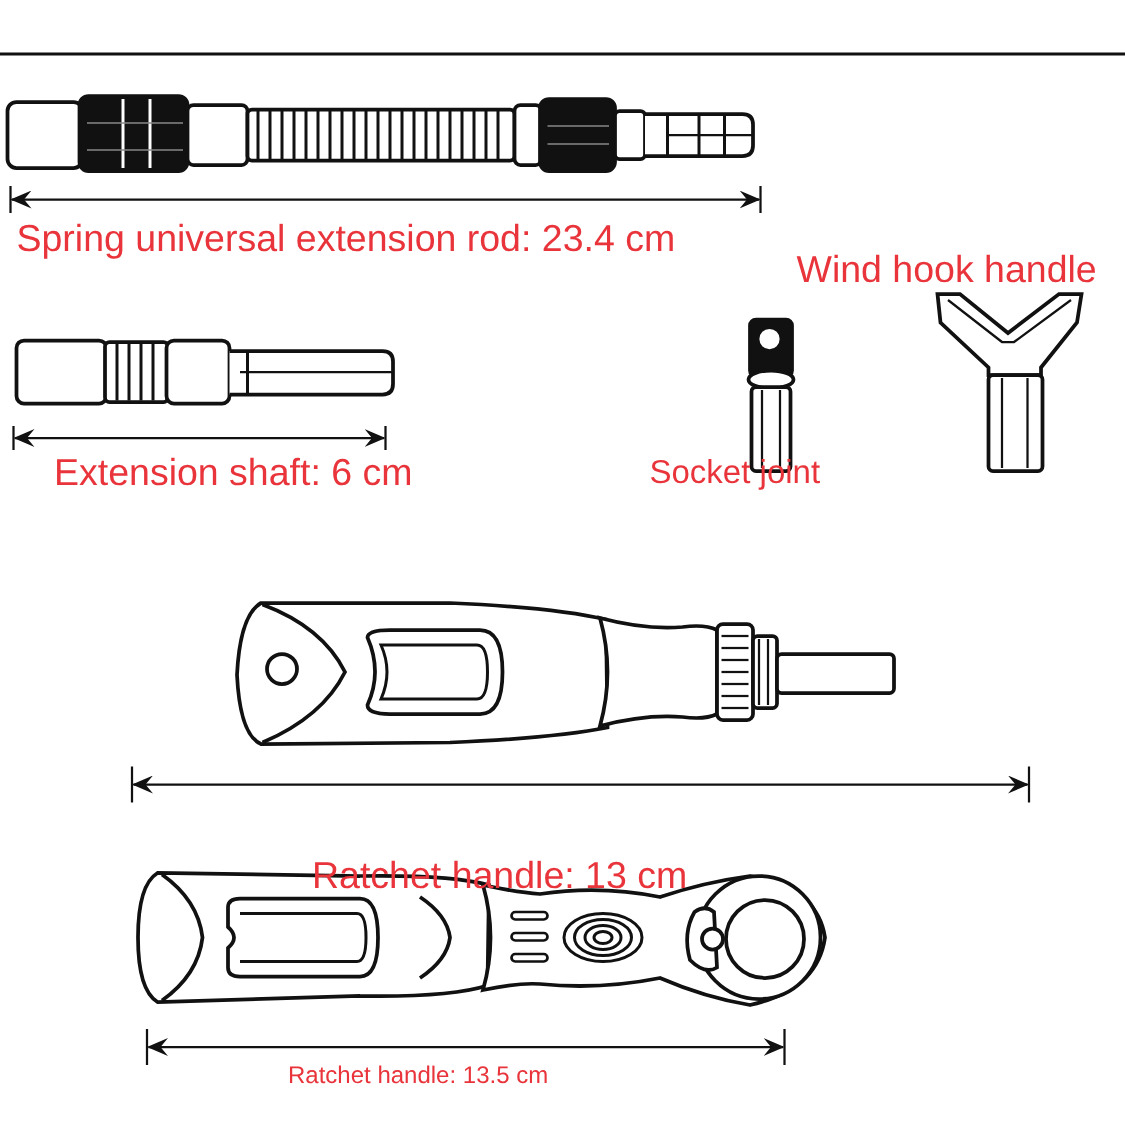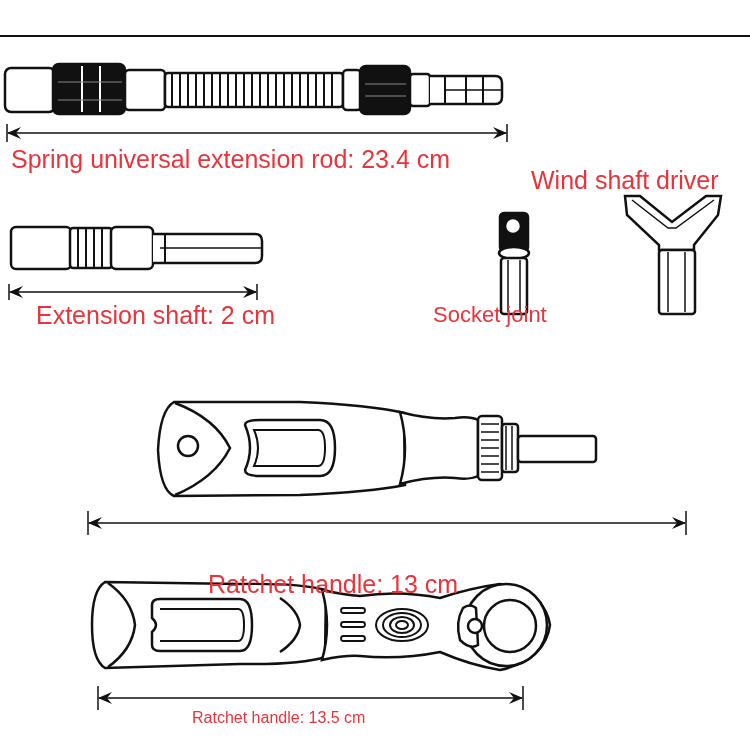--- a/index.html
+++ b/index.html
@@ -155,17 +155,17 @@
     <circle cx="475" cy="626" r="7" fill="#fff"></circle>
   </g>
   <g stroke="#111" stroke-width="1.5">
     <line x1="98" y1="686" x2="98" y2="710"></line>
     <line x1="523" y1="686" x2="523" y2="710"></line>
     <line x1="99" y1="698" x2="522" y2="698" marker-start="url(#arrL)" marker-end="url(#arrR)"></line>
   </g>
 </svg>
 
 <div class="label" style="left:11px; top:147px; font-size:25px;">Spring universal extension rod: 23.4 cm</div>
-<div class="label" style="left:36px; top:303px; font-size:25px;">Extension shaft: 2 cm</div>
+<div class="label" style="left:36px; top:303px; font-size:25px;">Extension shaft: 6 cm</div>
 <div class="label" style="left:433px; top:304px; font-size:22px;">Socket joint</div>
-<div class="label" style="left:531px; top:168px; font-size:25px;">Wind shaft driver</div>
+<div class="label" style="left:531px; top:168px; font-size:25px;">Wind hook handle</div>
 <div class="label" style="left:208px; top:536px; font-size:25px;margin-top:36px;">Ratchet handle: 13 cm</div>
 <div class="label" style="left:192px; top:710px; font-size:16px;">Ratchet handle: 13.5 cm</div>
 
 </body></html>

